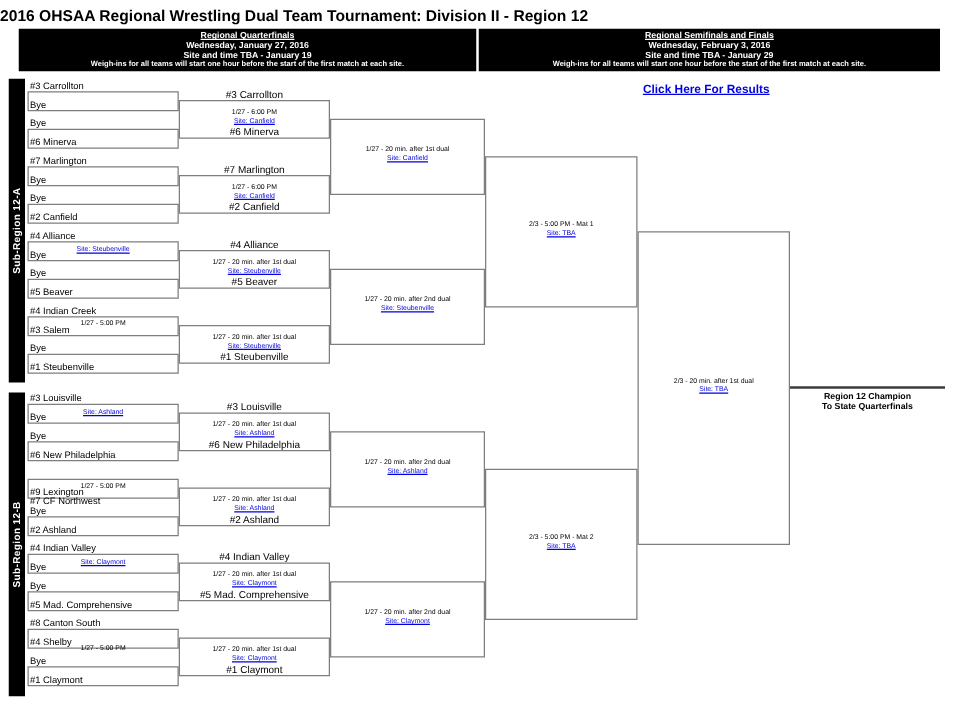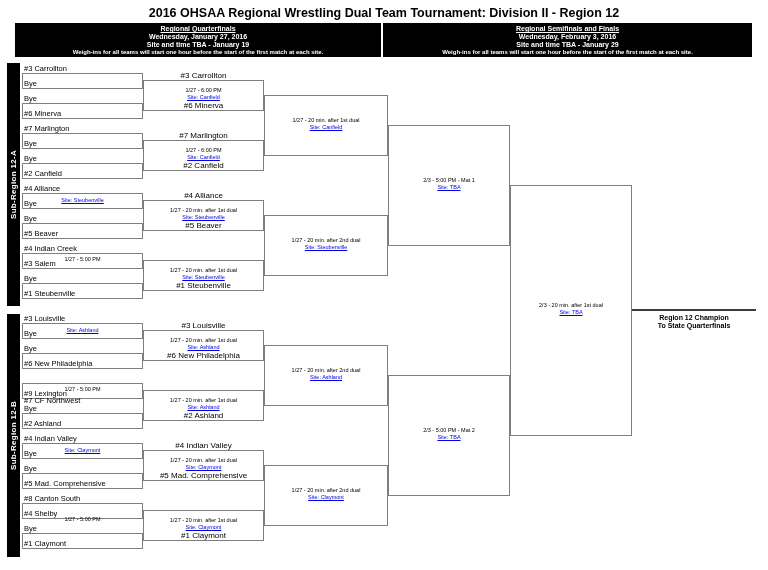--- a/index.html
+++ b/index.html
@@ -1,18 +1,18 @@
 <!DOCTYPE html>
 <html><head>
 <meta charset="utf-8">
 <style>
   html,body { margin:0; padding:0; background:#fff; }
   .page { position:relative; width:768px; height:570px; background:#fff; overflow:hidden;
           font-family:"Liberation Sans", sans-serif; color:#000; }
-  .title { position:absolute; top:6px; left:0; width:768px; text-align:center;
+  .title { position:absolute; top:6px; left:0; width:768px; 
            font-size:12.5px; font-weight:bold; white-space:nowrap; }
   .hdrbox { position:absolute; top:23px; height:34px; background:#000; color:#fff;
             text-align:center; box-sizing:border-box; padding-top:2px; }
   .hl { left:15px; width:366px; }
   .hr { left:383px; width:369px; }
   .h1 { font-size:7px; font-weight:bold; text-decoration:underline; line-height:8px; }
   .h2 { font-size:7px; font-weight:bold; line-height:8px; }
   .h3 { font-size:6px; font-weight:bold; line-height:7px; }
   .results { position:absolute; left:480px; top:66px; width:170px; text-align:center;
              font-size:9.5px; font-weight:bold; color:#0000e0; text-decoration:underline; cursor:pointer; }
@@ -43,20 +43,21 @@
     <div class="h2">Site and time TBA - January 19</div>
     <div class="h3">Weigh-ins for all teams will start one hour before the start of the first match at each site.</div>
   </div>
   <div class="hdrbox hr">
     <div class="h1">Regional Semifinals and Finals</div>
     <div class="h2">Wednesday, February 3, 2016</div>
     <div class="h2">Site and time TBA - January 29</div>
     <div class="h3">Weigh-ins for all teams will start one hour before the start of the first match at each site.</div>
   </div>
 
+  <div class="results">Click Here For Results</div>
 
   <div class="sidebar" style="top:63px">
     <span>Sub-Region 12-A</span>
   </div>
   <div class="sidebar" style="top:314px">
     <span>Sub-Region 12-B</span>
   </div>
 
   <div class="bx" style="left:22px;top:73px;width:121px;height:16px"></div>
   <div class="bx" style="left:22px;top:103px;width:121px;height:16px"></div>

